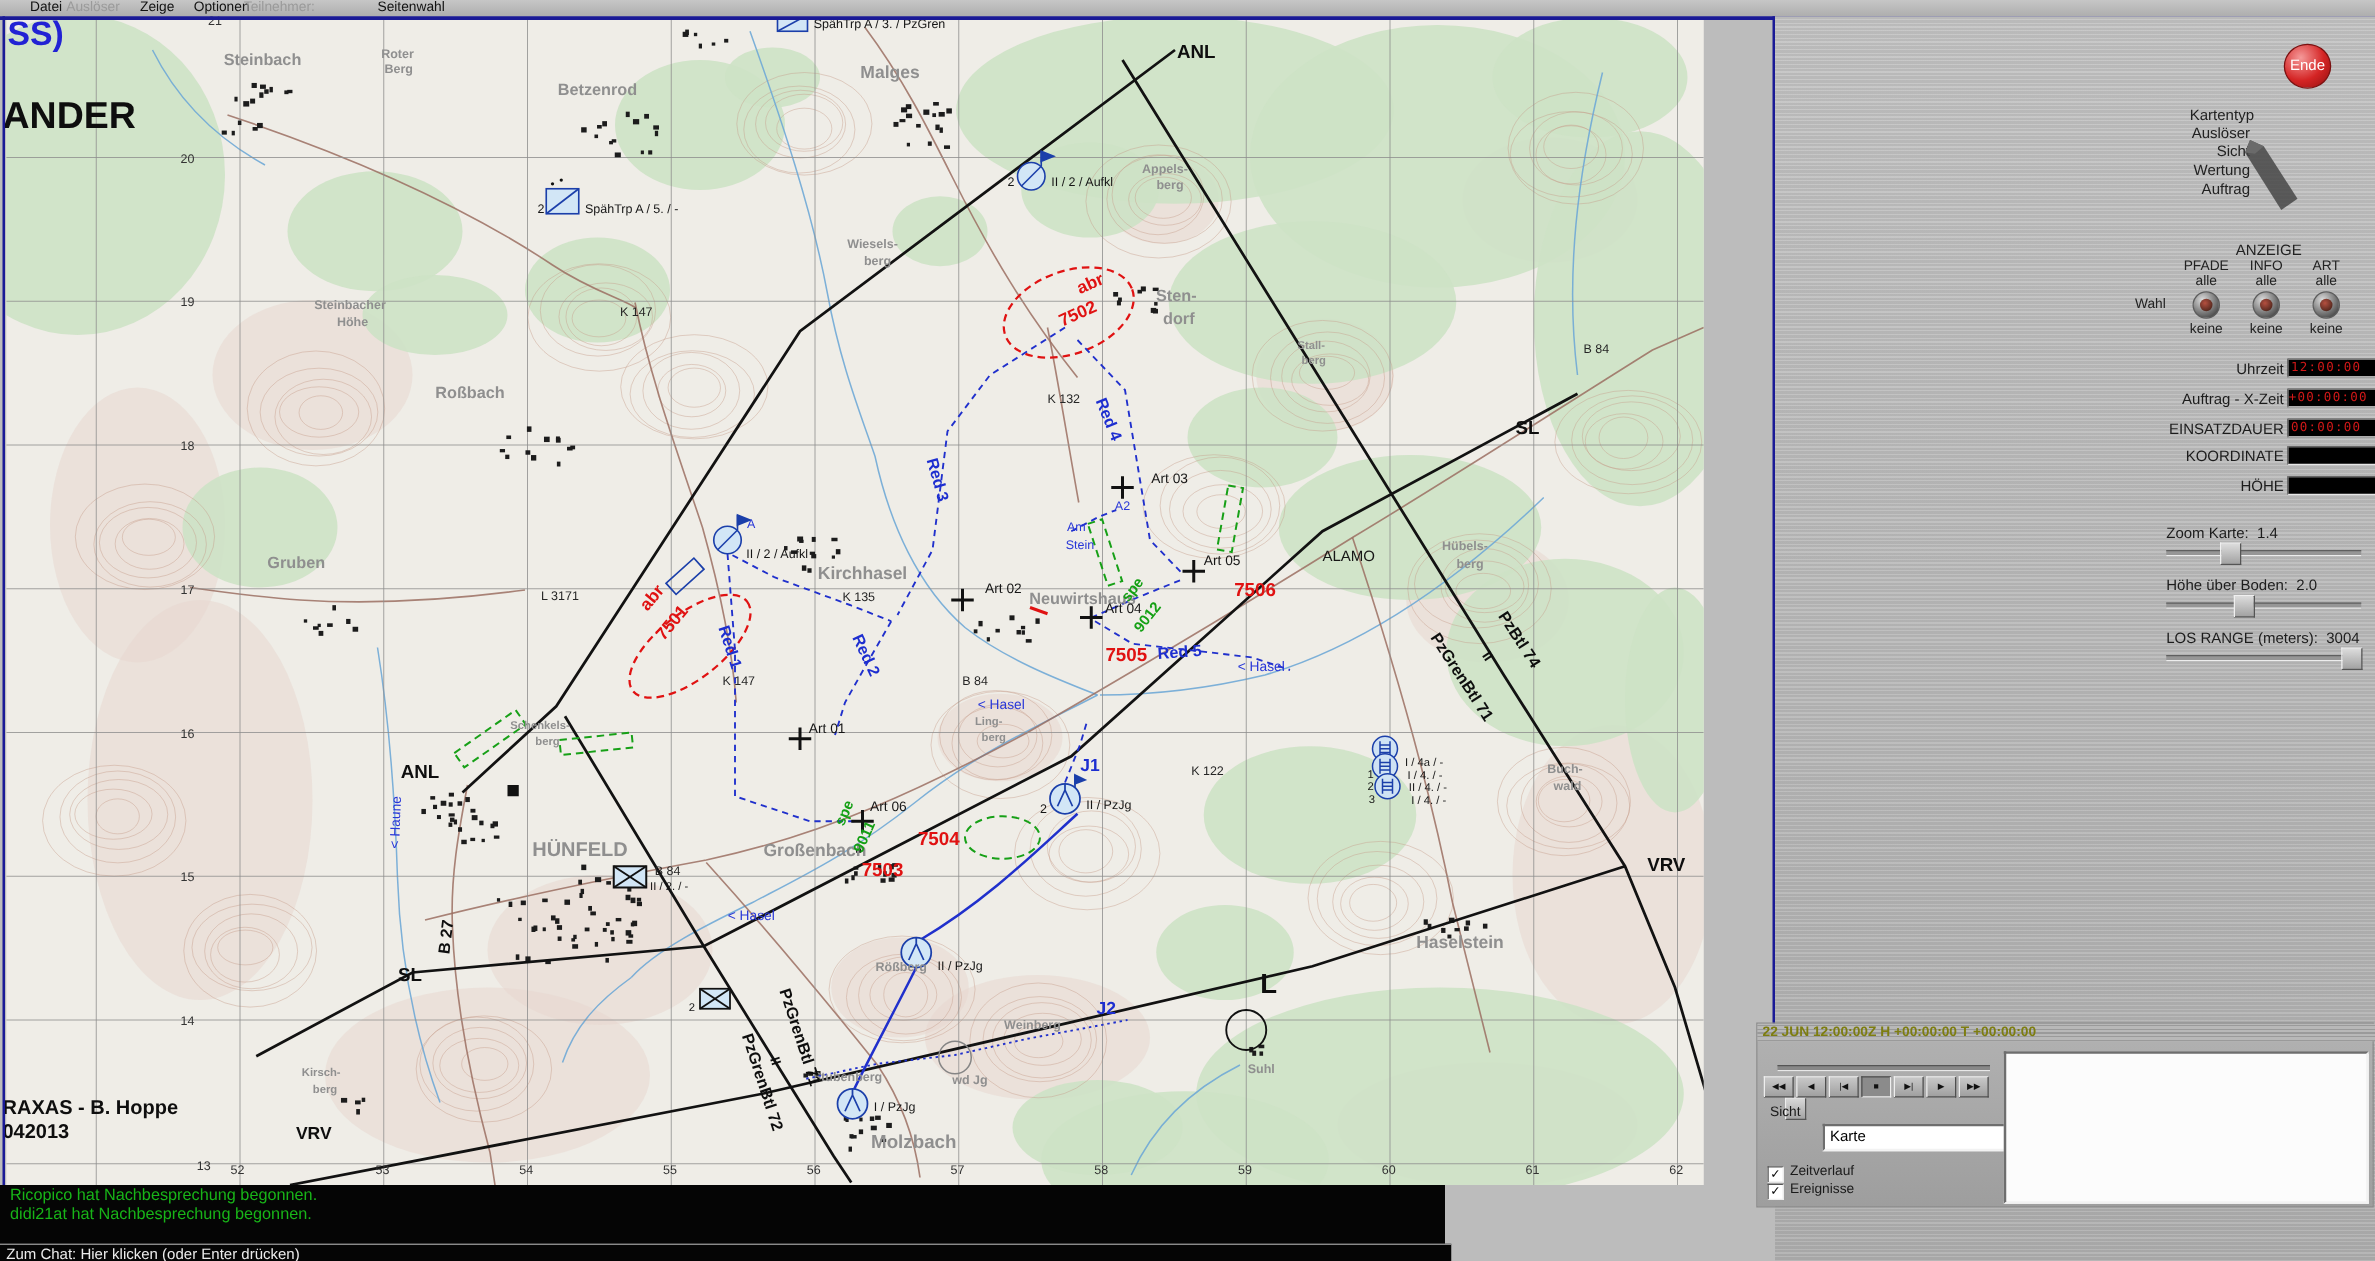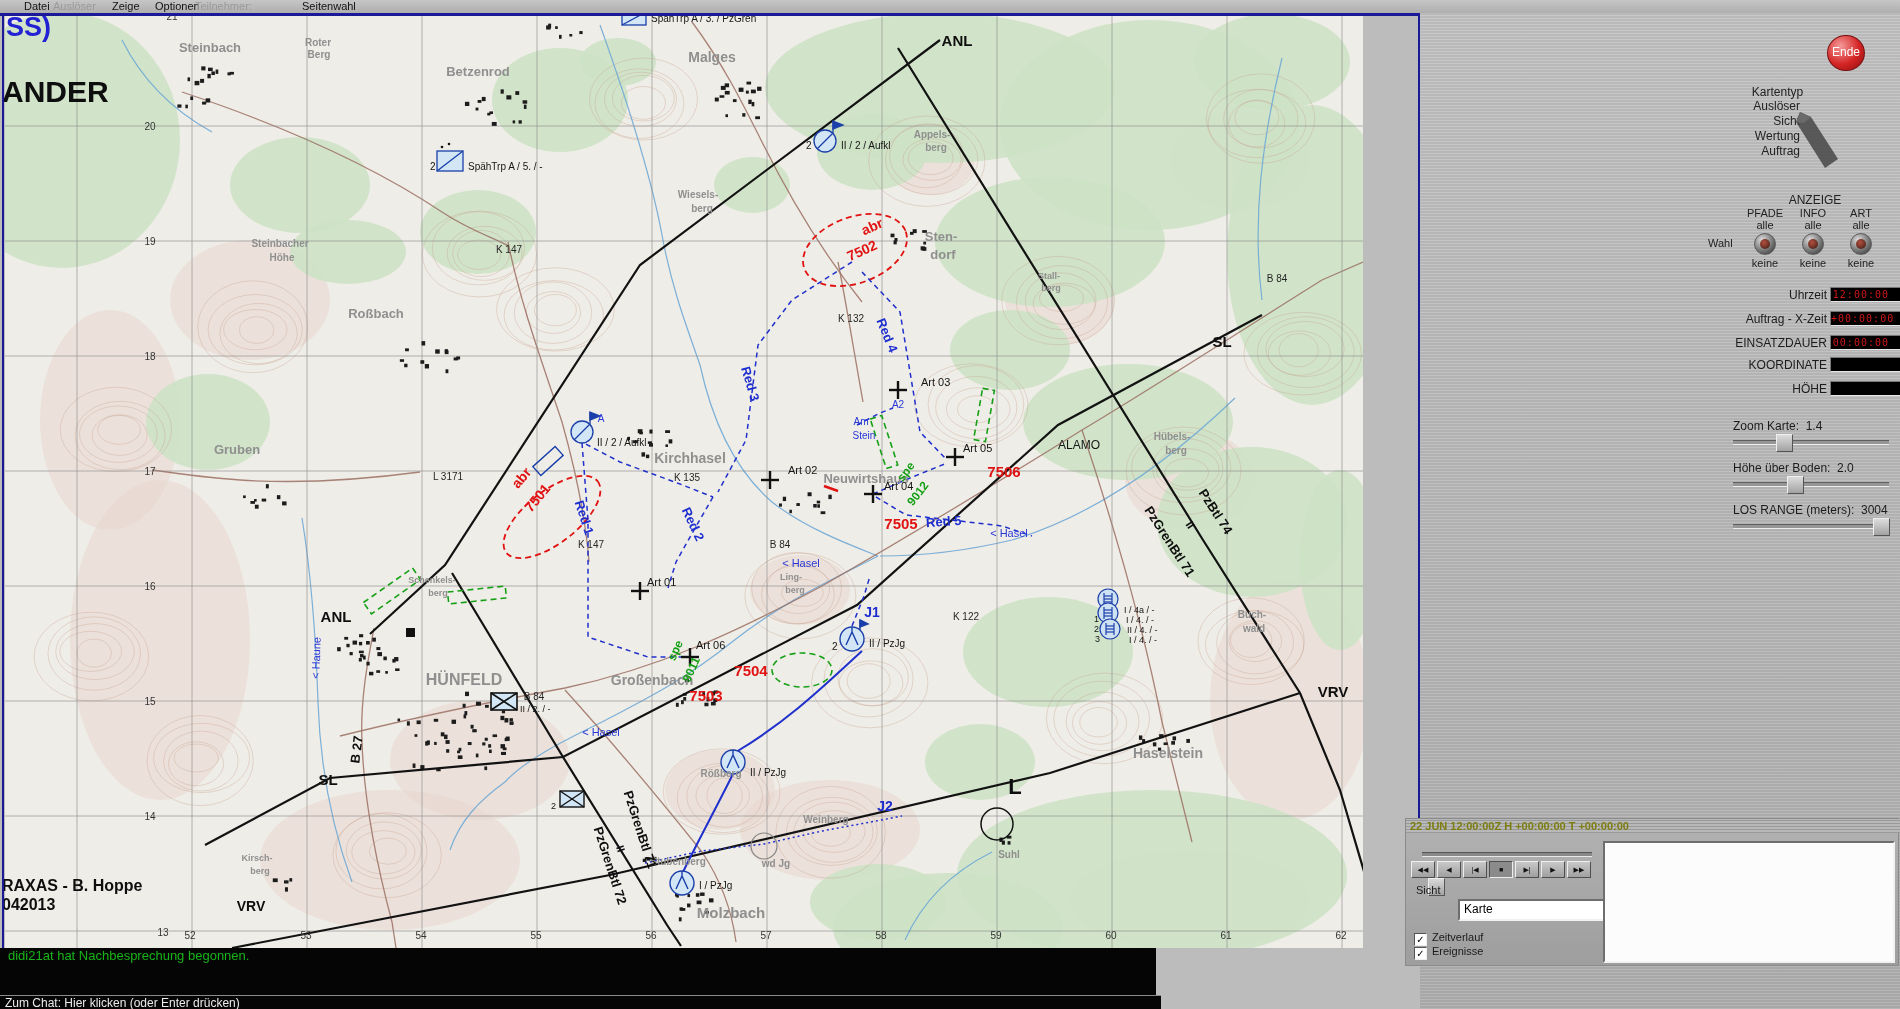--- a/index.html
+++ b/index.html
@@ -893,15 +893,16 @@
     <div id="sichtarrow">▼</div>
   </div>
   <div id="pbchecks">
       <div class="cbrow" style="top: 112px;"><span class="cbx">✓</span><span>Zeitverlauf</span></div>
       <div class="cbrow" style="top: 126px;"><span class="cbx">✓</span><span>Ereignisse</span></div>
     </div>
   <div id="pblist"></div>
 </div>
 
 <div id="chat">
+    <div class="chatline">Ricopico hat Nachbesprechung begonnen.</div>
     <div class="chatline">didi21at hat Nachbesprechung begonnen.</div>
   </div>
 <div id="statusbar">Zum Chat: Hier klicken (oder Enter drücken)</div>
 
 </body></html>

